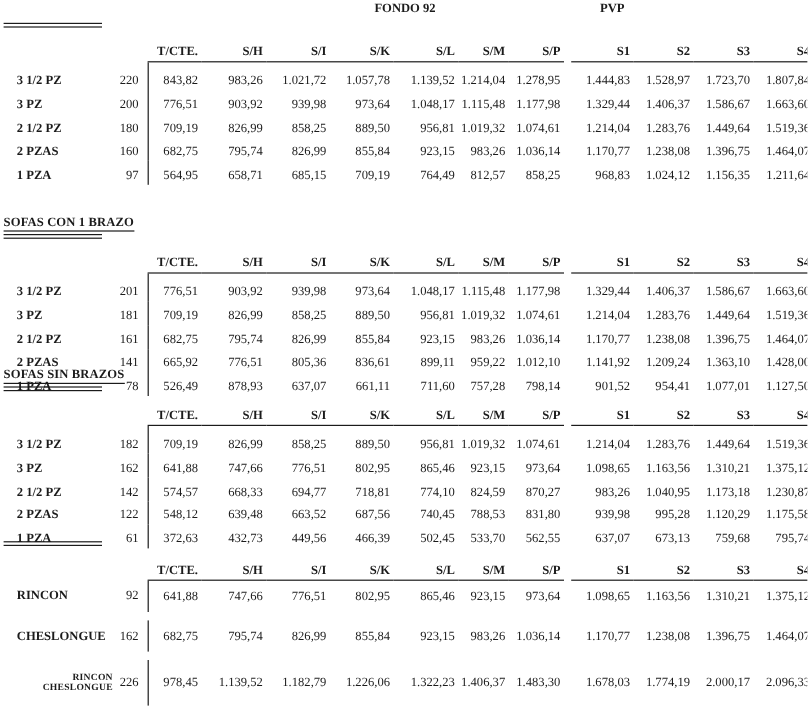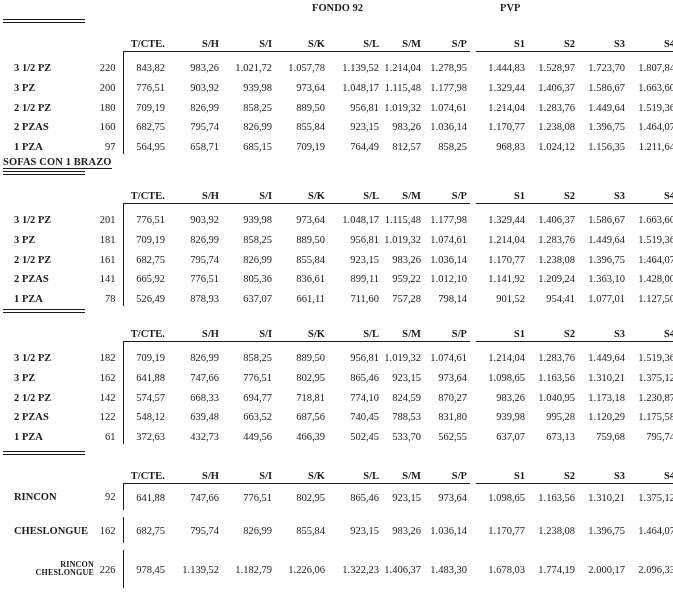--- a/index.html
+++ b/index.html
@@ -151,21 +151,21 @@
               <td>858,25</td>
               <td class="gapcell"></td>
               <td>968,83</td>
               <td>1.024,12</td>
               <td>1.156,35</td>
               <td>1.211,64</td>
             </tr>
           </tbody>
         </table>
       </div>
-      <div class="section" style="top: 156px; font-family: Liberation Serif, serif;">
+      <div class="section" style="top: 180px; font-family: Liberation Serif, serif;">
         <div class="sec-title"><span class="t">SOFAS CON 1 BRAZO</span></div>
         <div class="double-rule"></div>
         <table>
           <colgroup>
             <col style="width: 62px;">
             <col style="width: 48px;">
             <col style="width: 45px;">
             <col style="width: 54px;">
             <col style="width: 53px;">
             <col style="width: 53px;">
@@ -274,20 +274,21 @@
               <td class="gapcell"></td>
               <td>901,52</td>
               <td>954,41</td>
               <td>1.077,01</td>
               <td>1.127,50</td>
             </tr>
           </tbody>
         </table>
       </div>
       <div class="section" style="top: 307px;">
+        <div class="sec-title"><span class="t">SOFAS SIN BRAZOS</span></div>
         <div class="double-rule"></div>
         <table>
           <colgroup>
             <col style="width: 62px;">
             <col style="width: 48px;">
             <col style="width: 45px;">
             <col style="width: 54px;">
             <col style="width: 53px;">
             <col style="width: 53px;">
             <col style="width: 54px;">

